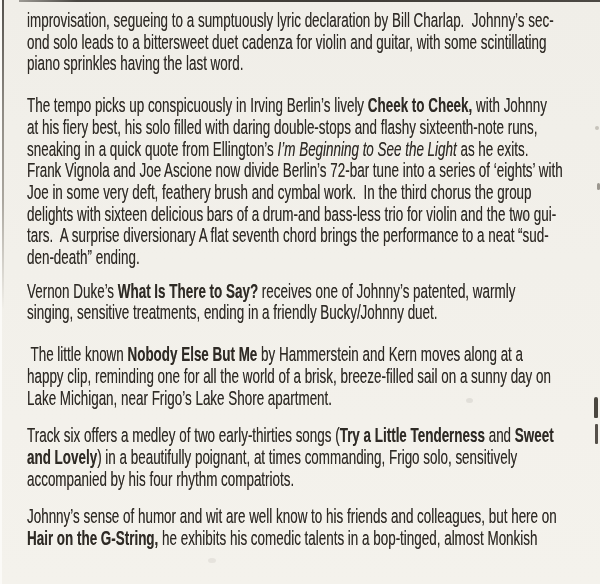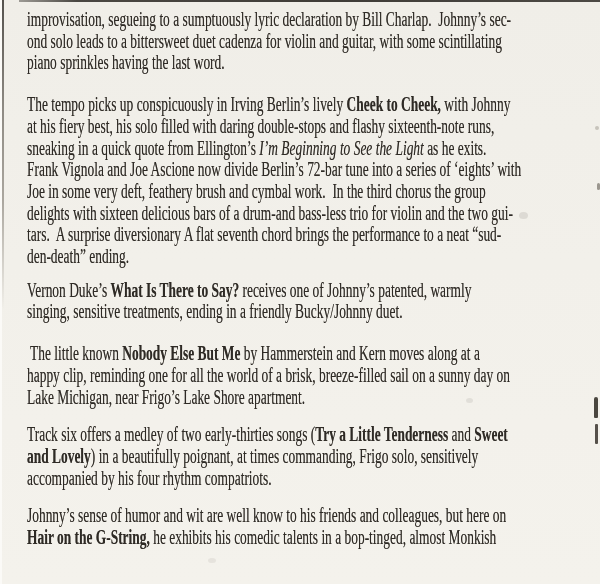--- a/index.html
+++ b/index.html
@@ -2,21 +2,21 @@
 <html><head>
 <meta charset="utf-8">
 <style>
   html,body{margin:0;padding:0;}
   body{background:#f2f0ea;}
   .page{
     position:relative;
     width:600px;height:584px;
     overflow:hidden;
     background:linear-gradient(180deg,#f0eee8 0%,#f2f0ea 45%,#f4f2ec 100%);
-    font-family:Liberation Serif, serif;
+    font-family:Liberation Sans, sans-serif;
     color:#2e2a25;
   }
   
   .text-block{
     position:absolute;left:27px;top:9px;width:840px;
     font-size:20.5px;line-height:21.7px;
     transform:scaleX(0.655);transform-origin:0 0;
     text-shadow:0 0 0.6px rgba(46,42,37,0.45);
   }
   .text-block p{margin:0 0 17px 0;}

